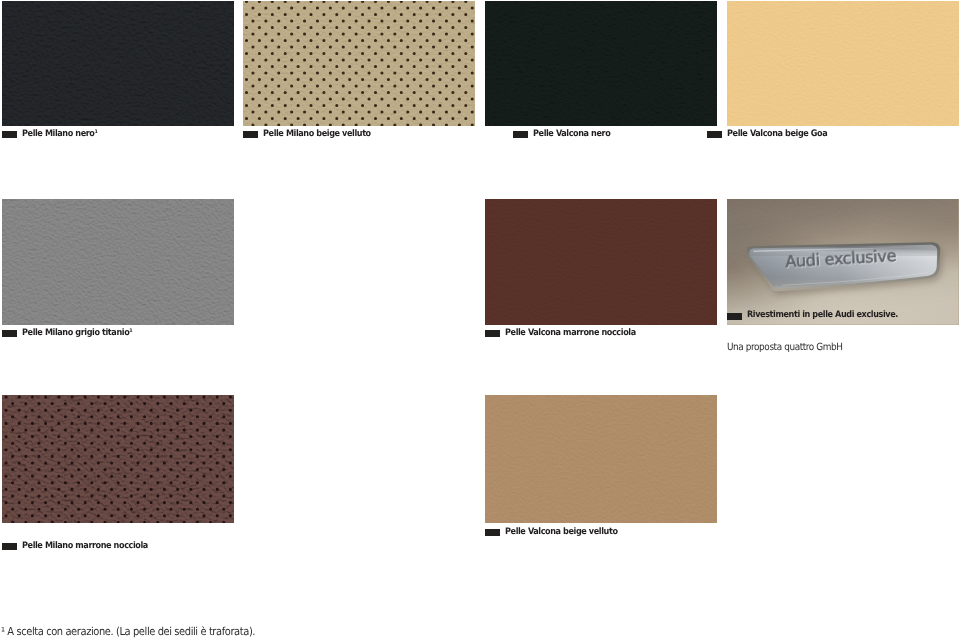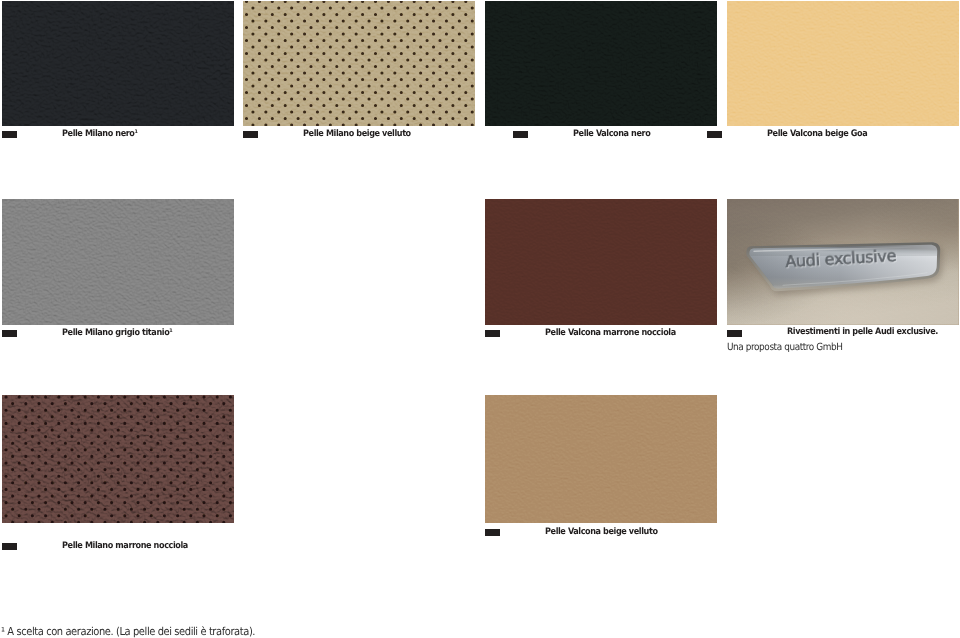--- a/index.html
+++ b/index.html
@@ -5,21 +5,21 @@
   html,body{margin:0;padding:0;background:#ffffff;}
   body{width:960px;height:638px;overflow:hidden;
        font-family:"DejaVu Sans",sans-serif;
        -webkit-font-smoothing:antialiased;text-rendering:geometricPrecision;}
   .page{position:relative;width:960px;height:638px;background:#fff;}
 
   .swatch{position:absolute;overflow:hidden;isolation:isolate;}
   .swatch svg{display:block;position:absolute;left:0;top:0;}
   .swatch svg.tex{mix-blend-mode:overlay;}
 
-  .label{position:absolute;display:flex;align-items:flex-start;gap:40px;}
+  .label{position:absolute;display:flex;align-items:flex-start;}
   .chip{width:14.5px;height:7px;flex:0 0 auto;margin-top:2.5px;background:#221f1f;}
   .ltext{margin-left:5.5px;font-family:"DejaVu Sans",sans-serif;font-stretch:condensed;
          font-size:9px;letter-spacing:-0.4px;font-weight:bold;color:#221f1f;
          white-space:nowrap;line-height:11px;}
   .subtext{position:absolute;font-family:"DejaVu Sans",sans-serif;font-stretch:condensed;
            font-size:9.9px;letter-spacing:-0.4px;color:#2f2f2f;white-space:nowrap;line-height:11px;}
   .foot{position:absolute;font-family:"DejaVu Sans",sans-serif;font-stretch:condensed;
         font-size:11px;letter-spacing:-0.4px;color:#2f2f2f;white-space:nowrap;line-height:11px;}
 </style>
 </head>
@@ -267,21 +267,21 @@
     <span class="ltext">Pelle Valcona beige Goa</span>
   </div>
   <div class="label" style="left: 2px; top: 327.5px;">
     <span class="chip" style="background: rgb(34, 31, 31);"></span>
     <span class="ltext">Pelle Milano grigio titanio¹</span>
   </div>
   <div class="label" style="left: 485px; top: 327.5px;">
     <span class="chip" style="background: rgb(34, 31, 31);"></span>
     <span class="ltext">Pelle Valcona marrone nocciola</span>
   </div>
-  <div class="label" style="left: 727px; top: 327px;">
+  <div class="label" style="left: 727px; top: 310px;">
     <span class="chip" style="background: rgb(34, 31, 31);"></span>
     <span class="ltext">Rivestimenti in pelle Audi exclusive.</span>
   </div>
   <div class="label" style="left: 2px; top: 526.5px; margin-top: 14px;">
     <span class="chip" style="background: rgb(34, 31, 31);"></span>
     <span class="ltext">Pelle Milano marrone nocciola</span>
   </div>
   <div class="label" style="left: 485px; top: 526.5px;">
     <span class="chip" style="background: rgb(34, 31, 31);"></span>
     <span class="ltext">Pelle Valcona beige velluto</span>

